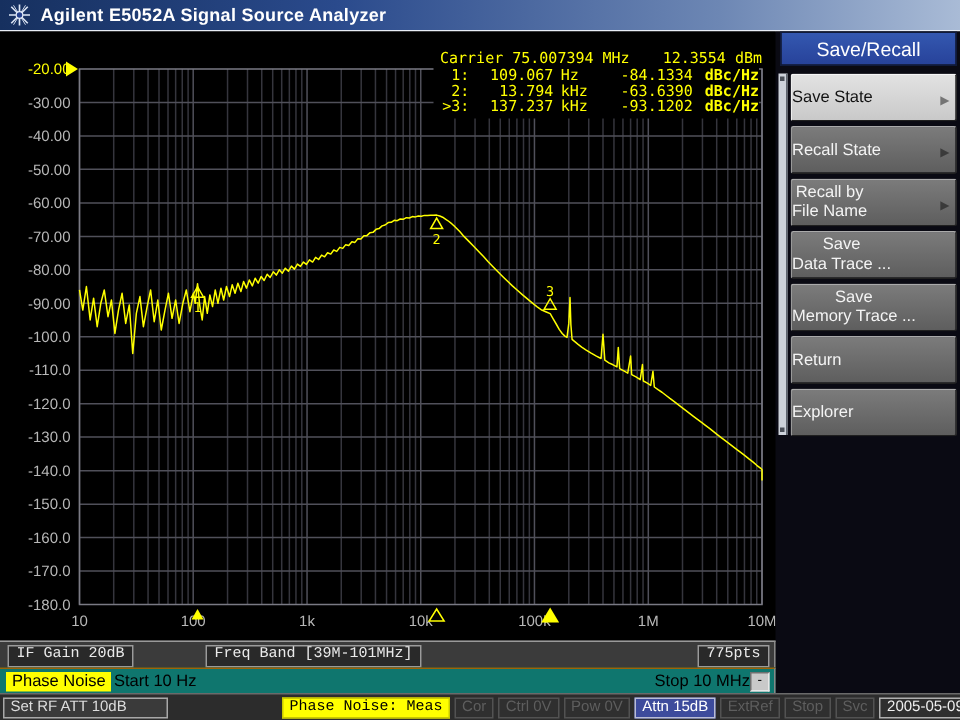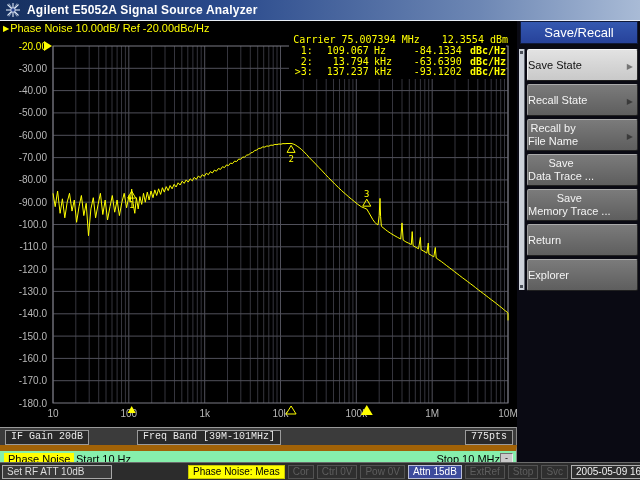--- a/index.html
+++ b/index.html
@@ -45,37 +45,37 @@
     color:#f4f4f4;font-size:11px;display:flex;align-items:center;
     text-align:center;white-space:pre-line;line-height:13px;box-sizing:border-box;cursor:default;}
   .softkey.selected{background:linear-gradient(180deg,#e2e2e2 0%,#c9c9c9 100%);
     color:#111;border-top:1px solid #f6f6f6;border-left:1px solid #eee;}
   .softkey .arrow{position:absolute;right:4px;top:50%;margin-top:-5px;font-size:8px;color:rgba(0,0,0,0.45);}
   
   #instr-bar{position:absolute;left:0;top:427px;width:517px;height:18px;background:#3b3b3b;
     border-top:1px solid #9a9a9a;border-right:1px solid #888;box-sizing:border-box;}
   .instr-box{position:absolute;top:2px;height:13px;background:#292929;border:1px solid #9b9b9b;
     color:#eaeaea;font-size:10px;line-height:12px;text-align:center;padding:0 5px;white-space:nowrap;font-family:Liberation Mono, monospace;}
-  #sweep-bar{position:absolute;left:0;top:445px;width:517px;height:17px;background:#86efac;
-    border-top:6px solid #a16207;border-right:1px solid #888;box-sizing:border-box;
+  #sweep-bar{position:absolute;left:0;top:445px;width:517px;height:17px;background:#0f766e;
+    border-top:1px solid #a16207;border-right:1px solid #888;box-sizing:border-box;
     font-size:11px;color:#000;}
   #sweep-trace-chip{position:absolute;left:4px;top:2px;background:#ffff00;color:#000;
     padding:0 4px;height:13px;line-height:13px;font-size:11px;}
   #sweep-start{position:absolute;left:76px;top:2px;height:13px;line-height:13px;}
   #sweep-stop{position:absolute;right:16px;top:2px;height:13px;line-height:13px;}
   #sweep-collapse{position:absolute;right:3px;top:2px;width:11px;height:11px;background:#c9c9c9;
     border:1px solid #707070;border-right-color:#e8e8e8;border-bottom-color:#e8e8e8;
     font-size:9px;line-height:9px;text-align:center;color:#000;}
   #status-bar{position:absolute;left:0;top:462px;width:640px;height:18px;background:#2c2c2c;
     border-top:1px solid #6a6a6a;box-sizing:border-box;}
   #status-msg{position:absolute;left:2px;top:2px;width:100px;height:12px;background:#3a3a3a;
     border:1px solid #a8a8a8;color:#dcdcdc;font-size:10px;line-height:11px;padding:0 4px;}
   #status-chips{position:absolute;left:188px;top:2px;right:2px;height:14px;display:flex;gap:3px;}
   .chip{height:12px;line-height:12px;font-size:10px;padding:0 4px;white-space:nowrap;box-sizing:content-box;}
-  .chip.meas{background:#ffff00;color:#000;border:1px solid #caca00;}
+  .chip.meas{background:#ffff00;color:#000;border:1px solid #caca00;font-family:Liberation Mono, monospace;}
   .chip.dim{background:#2f2f2f;color:#5e5e5e;border:1px solid #525252;}
   .chip.active-blue{background:#3d4b9c;color:#fff;border:1px solid #b9bdd6;}
   .chip.datetime{background:#2f2f2f;color:#f0f0f0;border:1px solid #b0b0b0;margin-left:auto;}
 </style>
 </head>
 <body>
 
 <div id="app">
 
   <div id="titlebar">
@@ -87,21 +87,20 @@
           <line x1="15.5" y1="2.5" x2="4.5" y2="13.5"></line>
         <line x1="6" y1="1.5" x2="14" y2="14.5" stroke-width="0.6"></line>
           <line x1="14" y1="1.5" x2="6" y2="14.5" stroke-width="0.6"></line>
       </g>
       <circle cx="10" cy="8" r="2.2" fill="#24408c" stroke="#dfe8f6" stroke-width="0.8"></circle>
     </svg>
     <span class="title">Agilent E5052A Signal Source Analyzer</span>
   </div>
 
   <div id="screen">
-    <div id="trace-header"><span class="tri">▶</span><span>Phase Noise 10.00dB/ Ref -20.00dBc/Hz</span></div>
     <svg id="plot-svg" width="517" height="406" viewBox="0 21 517 406">
         <line x1="75.8" y1="46" x2="75.8" y2="403" stroke="#35353d" stroke-width="1"></line>
         <line x1="89.2" y1="46" x2="89.2" y2="403" stroke="#35353d" stroke-width="1"></line>
         <line x1="98.7" y1="46" x2="98.7" y2="403" stroke="#35353d" stroke-width="1"></line>
         <line x1="106.0" y1="46" x2="106.0" y2="403" stroke="#35353d" stroke-width="1"></line>
         <line x1="112.0" y1="46" x2="112.0" y2="403" stroke="#35353d" stroke-width="1"></line>
         <line x1="117.1" y1="46" x2="117.1" y2="403" stroke="#35353d" stroke-width="1"></line>
         <line x1="121.5" y1="46" x2="121.5" y2="403" stroke="#35353d" stroke-width="1"></line>
         <line x1="125.4" y1="46" x2="125.4" y2="403" stroke="#35353d" stroke-width="1"></line>
         <line x1="151.7" y1="46" x2="151.7" y2="403" stroke="#35353d" stroke-width="1"></line>

